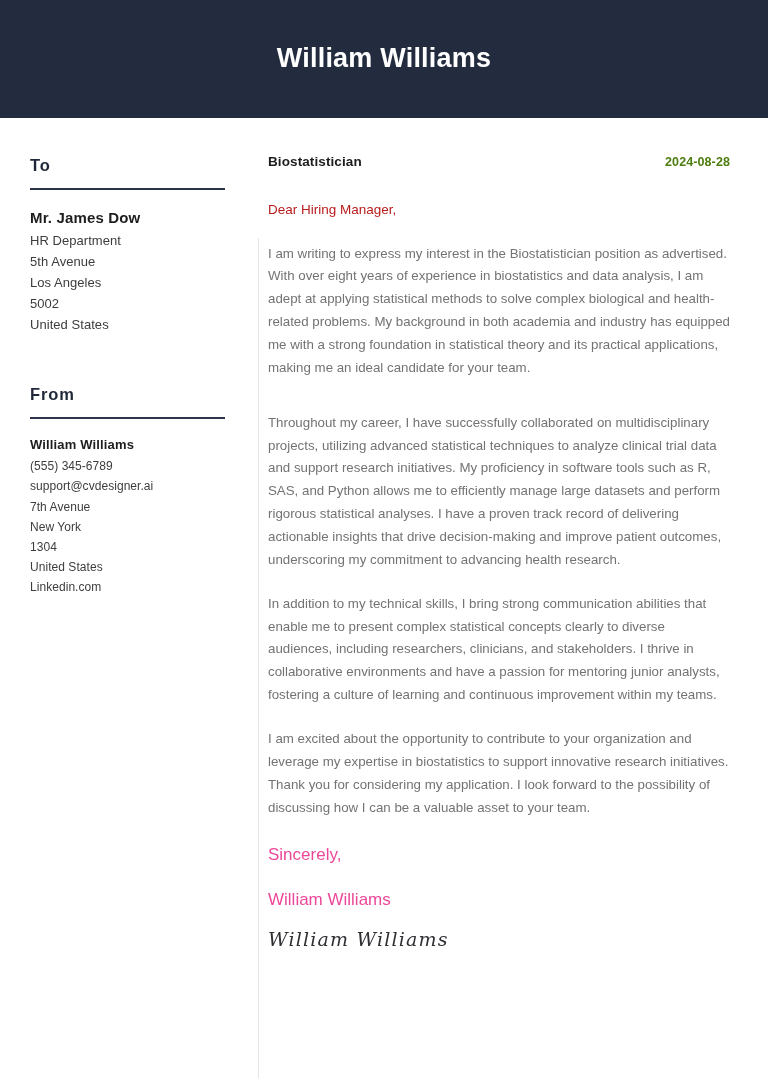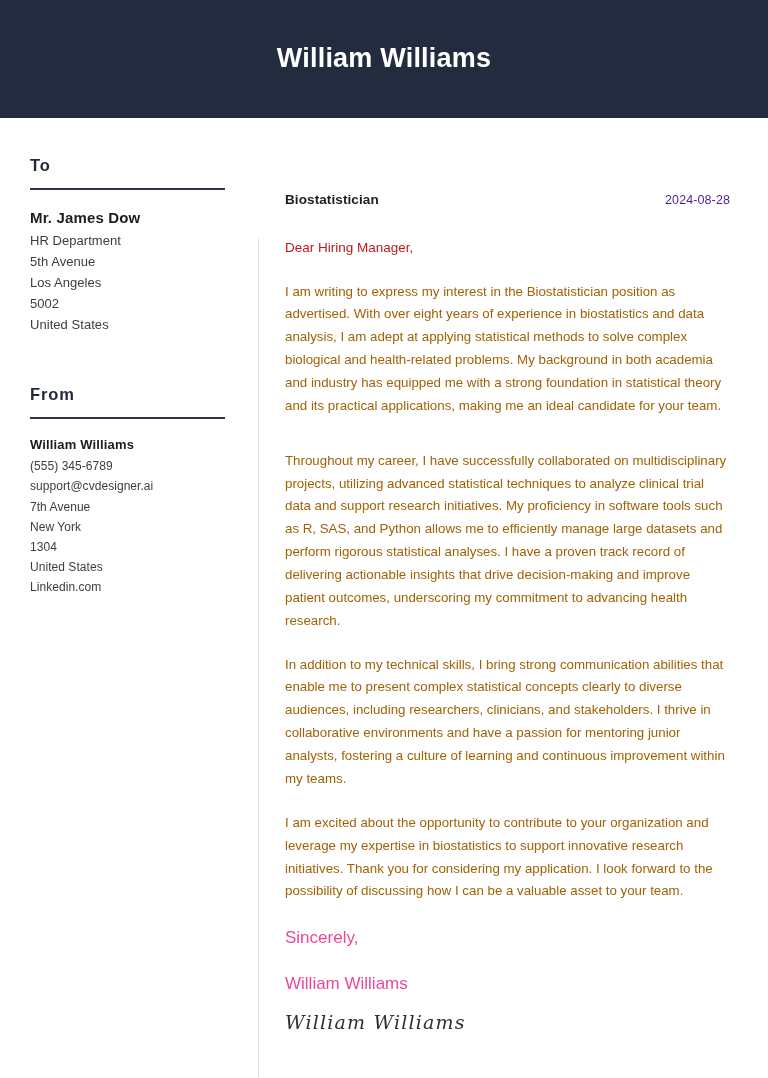--- a/index.html
+++ b/index.html
@@ -96,50 +96,49 @@
     letter-spacing: 0.05px;
   }
   .from-block { margin-top: 50px; }
   .from-block .sb-name { font-size: 13px; }
   .from-block .sb-line { font-size: 12px; line-height: 1.68; }
 
   
   .letter {
     flex: 1;
     box-sizing: border-box;
-    padding: 36px 38px 0 27px;
-    margin-top: 38px;
+    padding: 36px 38px 0 10px;
   }
   .letter-topline {
     display: flex;
     justify-content: space-between;
     align-items: baseline;
     margin-bottom: 30px;
   }
   .job-title {
     font-size: 13.5px;
     font-weight: bold;
     color: #1d1d1d;
     letter-spacing: 0.1px;
   }
   .letter-date {
     font-size: 12.5px;
-    font-weight: normal;
-    color: #4c1d95;
+    font-weight: bold;
+    color: #4d7c0f;
     letter-spacing: 0.1px;
   }
   .salutation {
     font-size: 13.5px;
     color: #b91c1c;
     line-height: 1.6;
     margin-bottom: 22px;
   }
   .para {
     font-size: 13.3px;
-    color: #a16207;
+    color: #737373;
     line-height: 1.72;
     margin: 0 0 21px 0;
     text-align: left;
   }
   .para.first { margin-bottom: 32px; }
   .closing {
     font-size: 17px;
     color: #ec4899;
     line-height: 1.62;
     margin-top: 18px;

